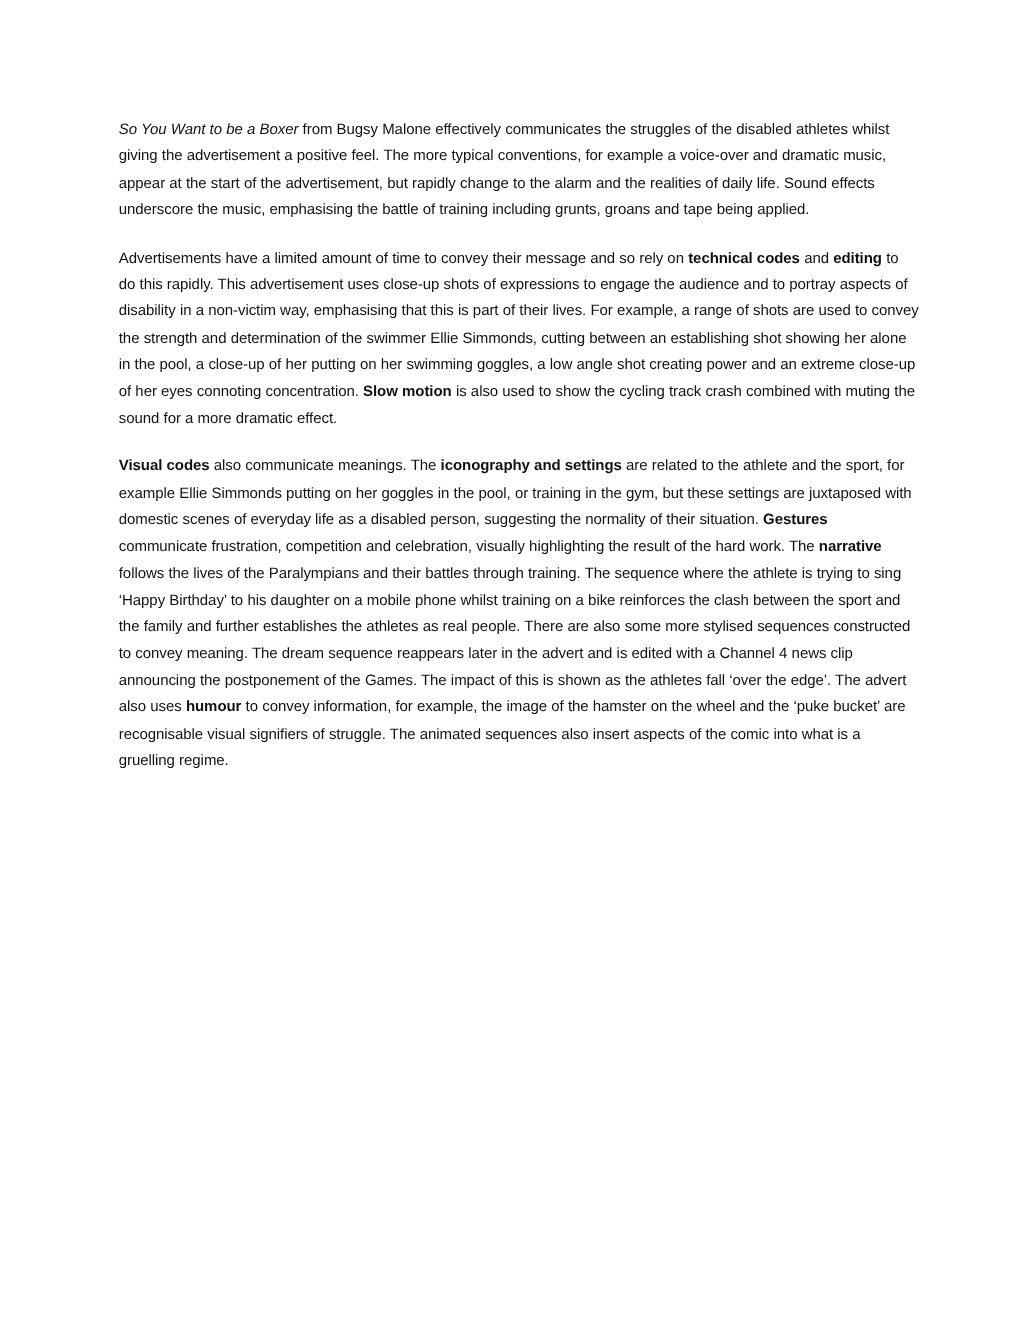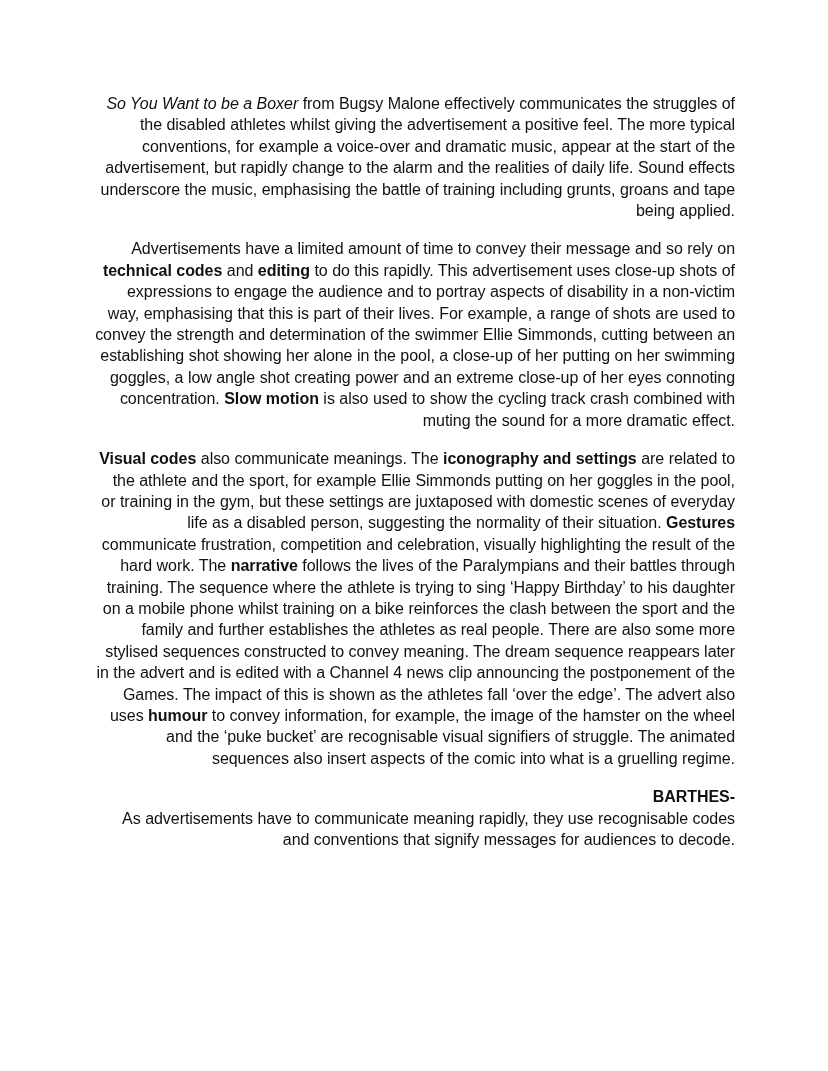--- a/index.html
+++ b/index.html
@@ -21,24 +21,24 @@
     box-sizing: border-box;
   }
   .doc-body {
     position: absolute;
     left: 95px;
     top: 93px;
     width: 640px;
   }
   p.para {
     margin: 0 0 17px 0;
-    font-size: 16px;
+    font-size: 12px;
     line-height: 21.4px;
     color: #111111;
-    text-align: right;
+    text-align: left;
     letter-spacing: -0.05px;
     word-spacing: 0.1px;
   }
   p.para:last-child {
     margin-bottom: 0;
   }
   .b { font-weight: bold; }
   .i { font-style: italic; }
   .heading-line {
     font-weight: bold;
@@ -56,19 +56,16 @@
     </p>
 
     <p class="para">
       <span>Advertisements have a limited amount of time to convey their message and so rely on </span><span class="b">technical codes</span><span> and </span><span class="b">editing</span><span> to do this rapidly. This advertisement uses close-up shots of expressions to engage the audience and to portray aspects of disability in a non-victim way, emphasising that this is part of their lives. For example, a range of shots are used to convey the strength and determination of the swimmer Ellie Simmonds, cutting between an establishing shot showing her alone in the pool, a close-up of her putting on her swimming goggles, a low angle shot creating power and an extreme close-up of her eyes connoting concentration. </span><span class="b">Slow motion</span><span> is also used to show the cycling track crash combined with muting the sound for a more dramatic effect.</span>
     </p>
 
     <p class="para">
       <span class="b">Visual codes</span><span> also communicate meanings. The </span><span class="b">iconography and settings</span><span> are related to the athlete and the sport, for example Ellie Simmonds putting on her goggles in the pool, or training in the gym, but these settings are juxtaposed with domestic scenes of everyday life as a disabled person, suggesting the normality of their situation. </span><span class="b">Gestures</span><span> communicate frustration, competition and celebration, visually highlighting the result of the hard work. The </span><span class="b">narrative</span><span> follows the lives of the Paralympians and their battles through training. The sequence where the athlete is trying to sing ‘Happy Birthday’ to his daughter on a mobile phone whilst training on a bike reinforces the clash between the sport and the family and further establishes the athletes as real people. There are also some more stylised sequences constructed to convey meaning. The dream sequence reappears later in the advert and is edited with a Channel 4 news clip announcing the postponement of the Games. The impact of this is shown as the athletes fall ‘over the edge’. The advert also uses </span><span class="b">humour</span><span> to convey information, for example, the image of the hamster on the wheel and the ‘puke bucket’ are recognisable visual signifiers of struggle. The animated sequences also insert aspects of the comic into what is a gruelling regime.</span>
     </p>
 
-    <p class="para">
-      <span class="heading-line">BARTHES-</span><span>As advertisements have to communicate meaning rapidly, they use recognisable codes and conventions that signify messages for audiences to decode.</span>
-    </p>
 
 
   </div>
 </div>
 
 </body></html>

